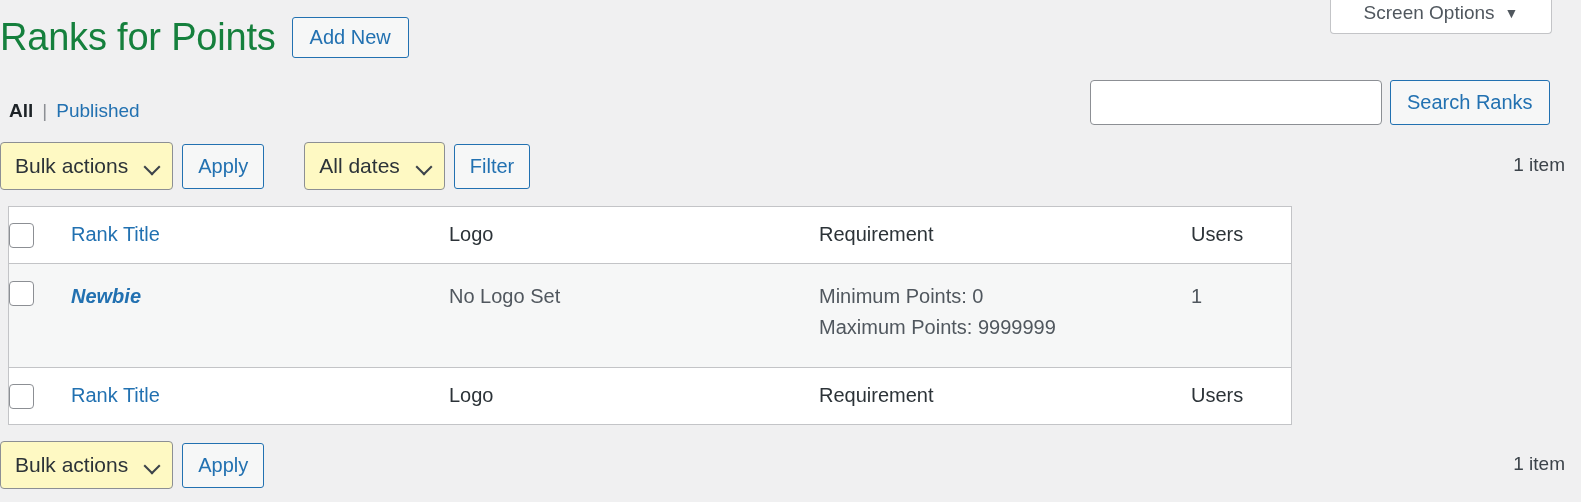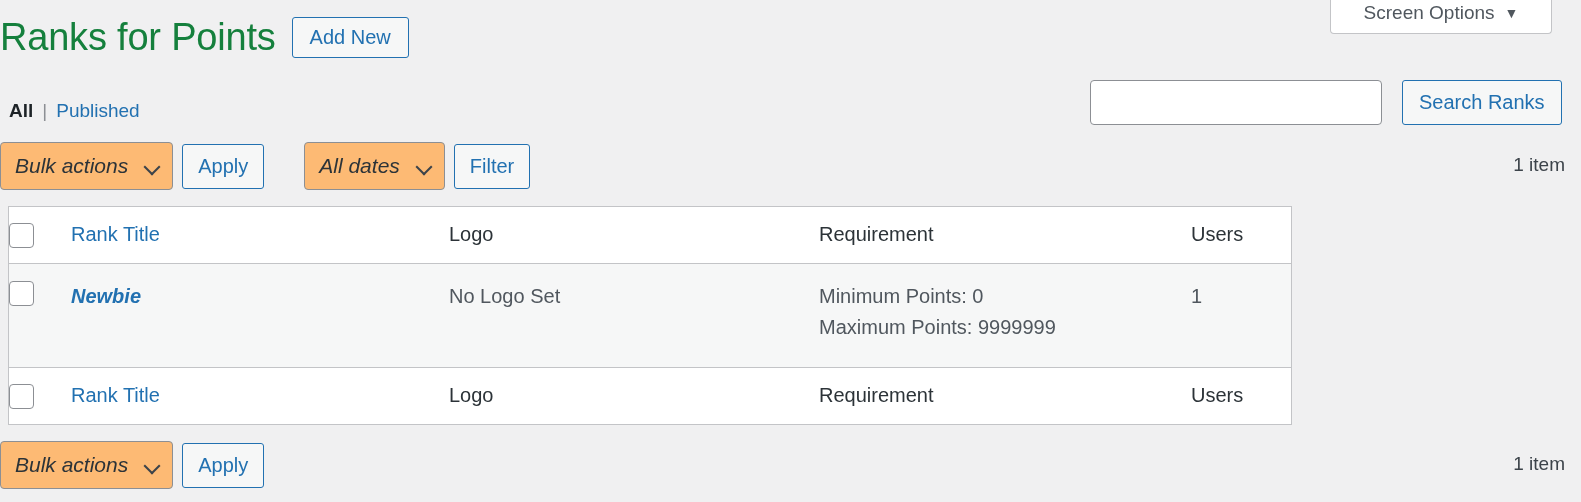--- a/index.html
+++ b/index.html
@@ -98,21 +98,21 @@
     cursor: pointer;
   }
 
   
   .search-box {
     position: absolute;
     top: 80px;
     left: 1090px;
     display: flex;
     align-items: center;
-    gap: 20px;
+    gap: 8px;
   }
   .search-input {
     width: 292px;
     height: 45px;
     box-sizing: border-box;
     border: 1px solid #8c8f94;
     border-radius: 4px;
     background: #fff;
     font-size: 19px;
     padding: 0 10px;
@@ -153,27 +153,26 @@
     gap: 9px;
   }
   .wp-select {
     position: relative;
     display: inline-flex;
     align-items: center;
     height: 48px;
     box-sizing: border-box;
     border: 1px solid #8c8f94;
     border-radius: 4px;
-    background: #fdba74;
+    background: #fef9c3;
     color: #2c3338;
     font-size: 21px;
     padding: 0 44px 0 14px;
     cursor: pointer;
     white-space: nowrap;
-    font-style: italic;
   }
   .wp-select .arrow {
     position: absolute;
     right: 14px;
     top: 50%;
     width: 12px;
     height: 12px;
     margin-top: -5px;
     border-right: 2.4px solid #3c434a;
     border-bottom: 2.4px solid #3c434a;

